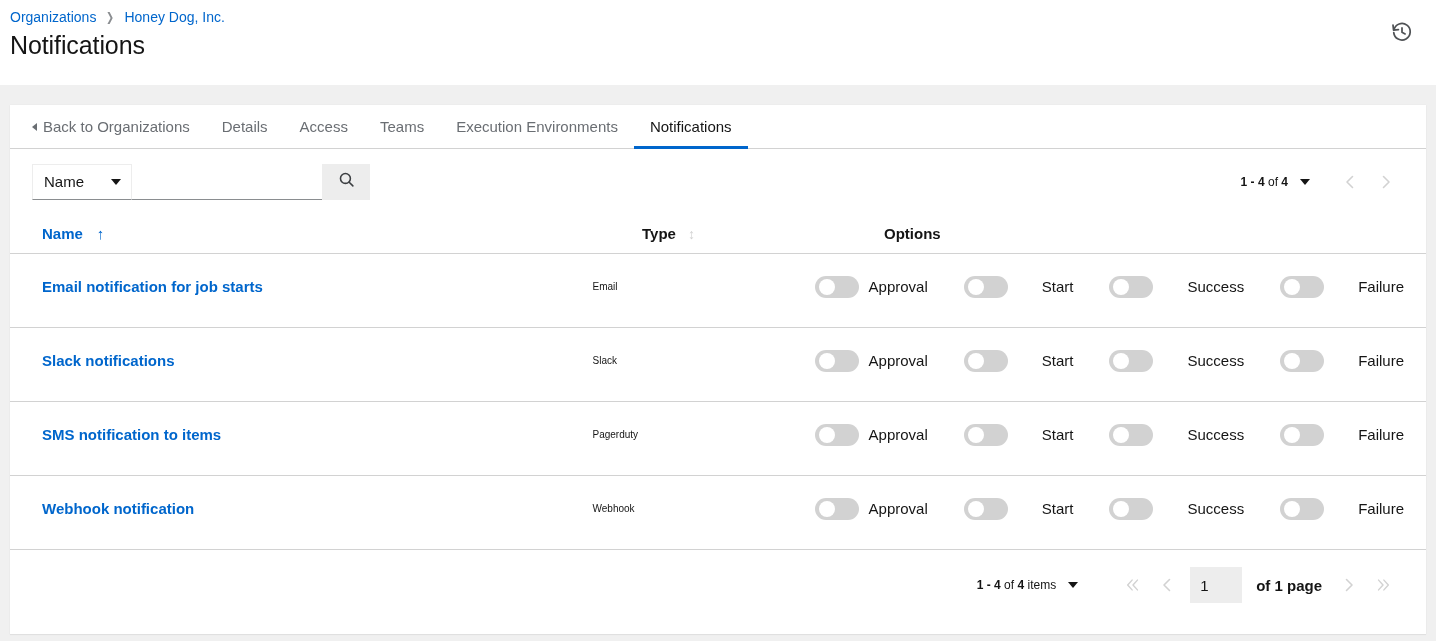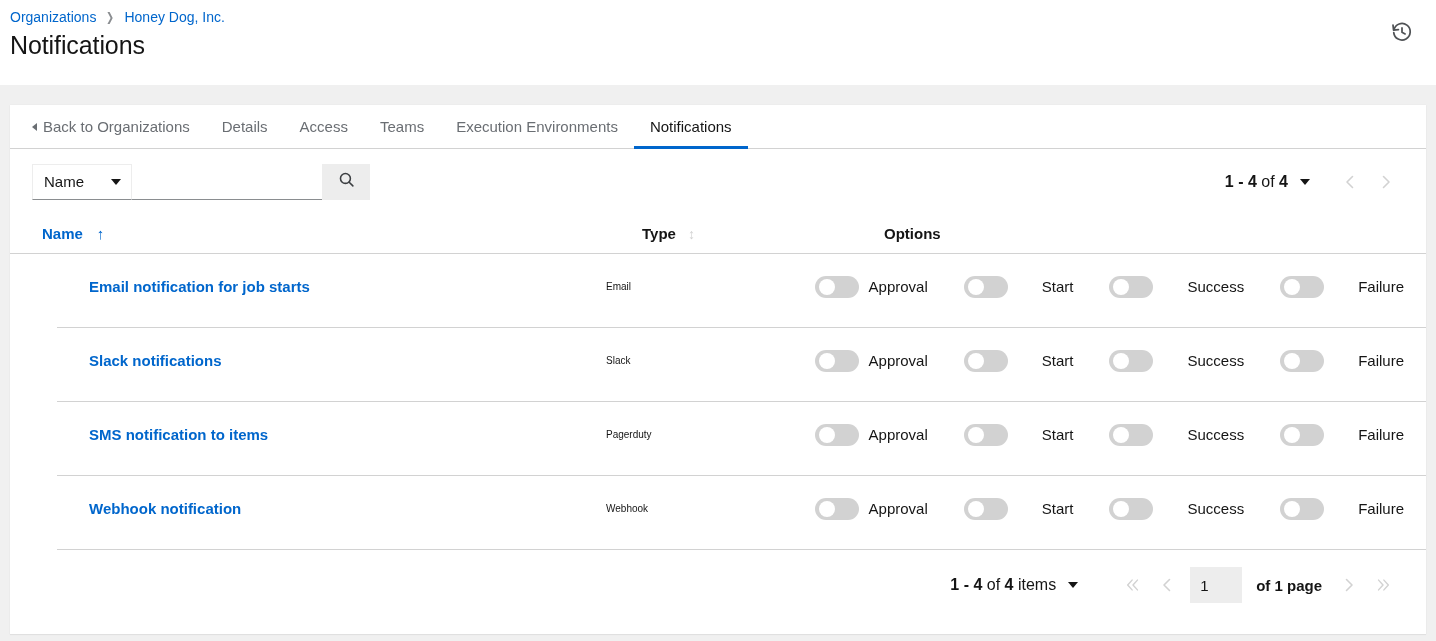--- a/index.html
+++ b/index.html
@@ -101,21 +101,21 @@
     background: #ededed; border: none; cursor: pointer;
     display: flex; align-items: center; justify-content: center;
     border-bottom: 1px solid #ededed;
   }
 
   .toolbar-right {
     margin-left: auto; display: flex; align-items: center; gap: 0;
     padding-right: 10px;
   }
   .pager-text {
-    font-size: 16px; color: #151515; white-space: nowrap;
+    font-size: 12px; color: #151515; white-space: nowrap;
   }
   .pager-text b { font-weight: 700; }
   .pager-caret {
     width: 0; height: 0; margin-left: 12px; margin-right: 22px;
     border-left: 5px solid transparent; border-right: 5px solid transparent;
     border-top: 6px solid #151515; cursor: pointer;
   }
   .chev-btn {
     width: 36px; height: 36px; display: flex; align-items: center;
     justify-content: center; cursor: pointer; background: none; border: none;
@@ -138,21 +138,20 @@
   }
   .sort-none {
     display: inline-block; margin-left: 12px; color: #d2d2d2;
     font-size: 14px; line-height: 1;
   }
 
   .row {
     display: flex; align-items: center; height: 74px;
     padding: 0 22px 8px 32px;
     border-bottom: 1px solid #d2d2d2;
-    margin-left: 47px;
   }
   .row:last-of-type { border-bottom: 1px solid #d2d2d2; }
   .cell-name { width: 600px; }
   .cell-name a {
     font-size: 15px; font-weight: 700; color: #06c;
     text-decoration: none; cursor: pointer;
   }
   .cell-type { width: 242px; font-size: 10px; color: #151515; }
   .cell-options { flex: 1; display: flex; align-items: center; }
 

